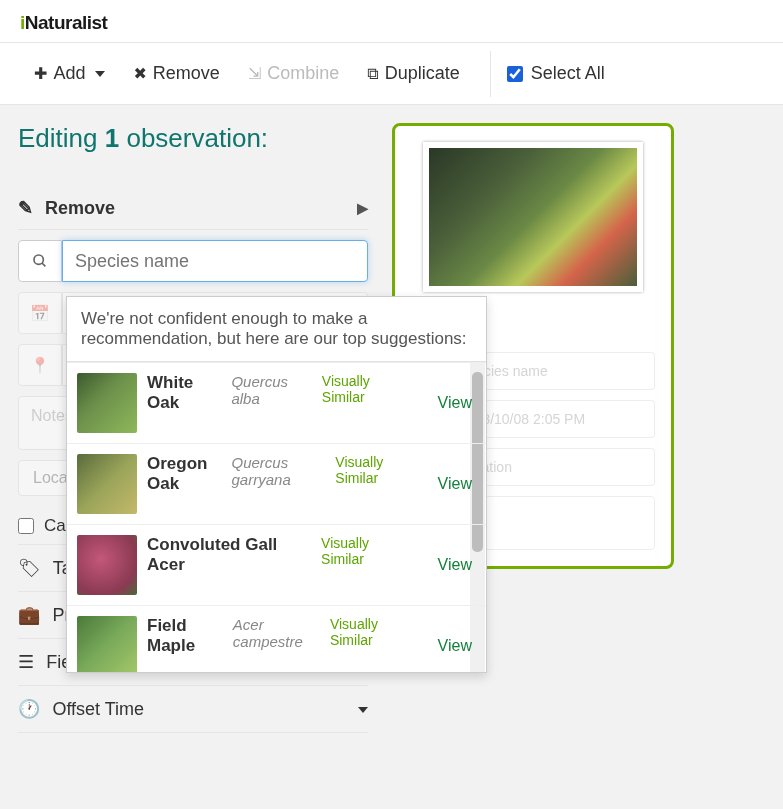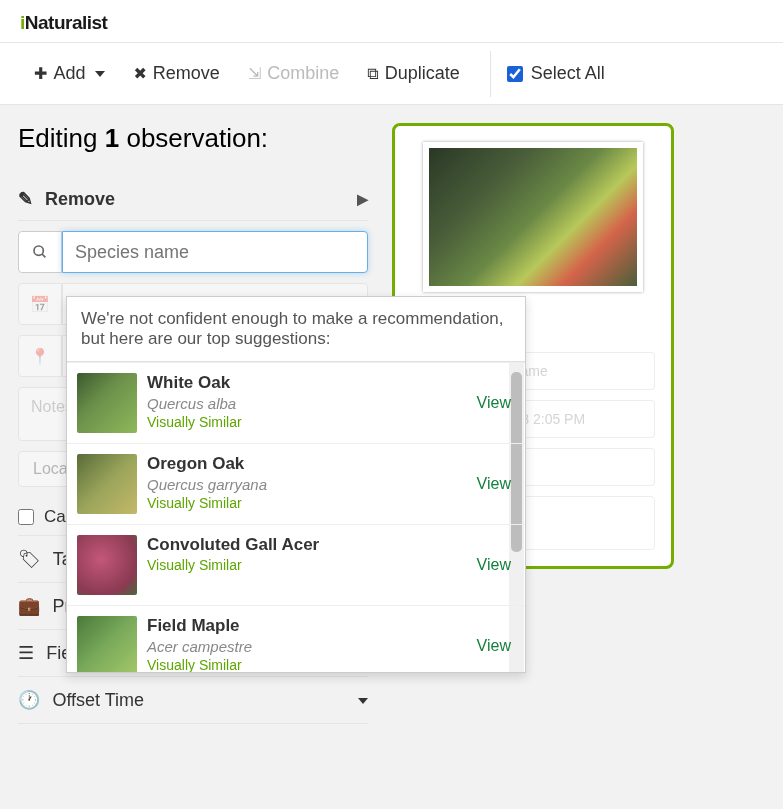--- a/index.html
+++ b/index.html
@@ -32,21 +32,21 @@
     color: #666; font-size: 18px;
     background: transparent; border: none;
   }
   .tool-btn.enabled { color: #333; }
   .tool-btn .glyph { font-size: 16px; }
   .divider { width:1px; height: 46px; background: #e5e5e5; margin: 0 16px; }
   .select-all { display:flex; align-items:center; gap:8px; font-size:18px; color:#333; }
   .select-all input { width:16px; height:16px; accent-color:#1a61d9; }
   .content { display:flex; padding: 18px; gap: 24px; align-items:flex-start; position:relative; }
   .left { flex: 0 0 350px; position: relative; }
-  .editing-title { font-size: 26px; color:#000000; margin-bottom: 24px; font-weight: 400; }
+  .editing-title { font-size: 26px; color:#0f766e; margin-bottom: 33px; font-weight: 400; }
   .editing-title .bold { font-weight: 700; }
   .section-row {
     display:flex; align-items:center; justify-content:space-between;
     padding: 10px 0; border-bottom: 1px solid #e5e5e5;
     font-size: 18px; font-weight: 600; color:#333;
   }
   .section-row .label { display:flex; align-items:center; gap:12px; }
   .section-row .chev { color:#555; font-size:14px; }
   .input-row { display:flex; gap:0; margin-top: 10px; }
   .input-icon {
@@ -110,41 +110,41 @@
   }
   .card-notes {
     width:100%; height:54px; border:1px solid #ccc; border-radius:4px;
     background:#fff; padding:8px 10px; font-size:14px; color:#888;
   }
 
   
   .dropdown {
     position: absolute;
     left: 66px; top: 296px;
-    width: 460px;
+    width: 421px;
     background:#fff;
     border:1px solid #ccc;
     box-shadow: 0 4px 10px rgba(0,0,0,.15);
     z-index: 50;
   }
   .dd-header {
     padding: 12px 14px;
     font-size: 17px; color:#555;
     border-bottom:1px solid #e0e0e0;
   }
   .dd-body { position:relative; max-height: 310px; overflow:hidden; }
   .dd-item {
     display:flex; gap:10px; padding:10px 14px 10px 10px;
     border-top:1px solid #eee;
     align-items:flex-start;
     position:relative;
   }
   .dd-item:first-child { border-top:none; }
   .dd-thumb { width:60px; height:60px; flex-shrink:0; border-radius:2px; }
-  .dd-info { flex:1; display:flex; flex-direction:column; gap:2px;justify-content:center; }
+  .dd-info { flex:1; display:flex; flex-direction:row; gap:2px;justify-content:center; }
   .dd-name { font-size:17px; font-weight:600; color:#333; }
   .dd-sci { font-size:15px; font-style:italic; color:#888; }
   .dd-sim { font-size:14px; font-weight:400; color:#5ea500; }
   .dd-view { color:#15803d; font-size:16px; align-self:center;margin-left:12px; }
   .scrollbar { position:absolute; right:3px; top:10px; width:11px; height:180px; background:#bdbdbd; border-radius:5px; }
   .scrolltrack { position:absolute; right:1px; top:0; bottom:0; width:15px; background:#f0f0f0; }
 
   .t-oak1 { background: linear-gradient(135deg,#3a5a2e,#6b8f4a 40%,#8fb85a); }
   .t-oak2 { background: linear-gradient(135deg,#5a6b3a,#9aa55a 50%,#c4b86a); }
   .t-gall { background: radial-gradient(circle at 40% 40%, #c4577a, #8a3a52 70%, #4a6b3a); }

